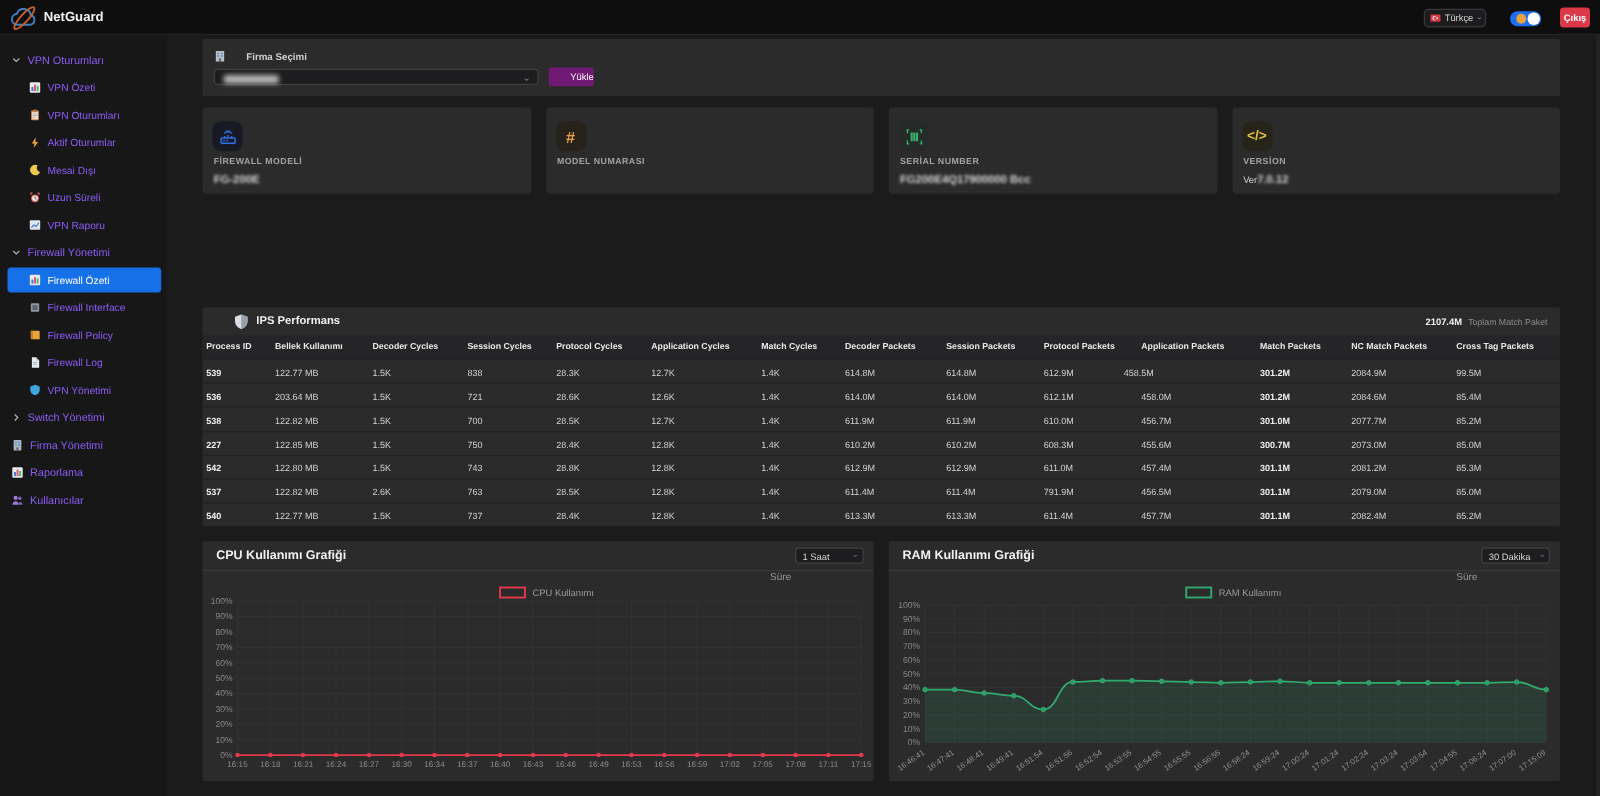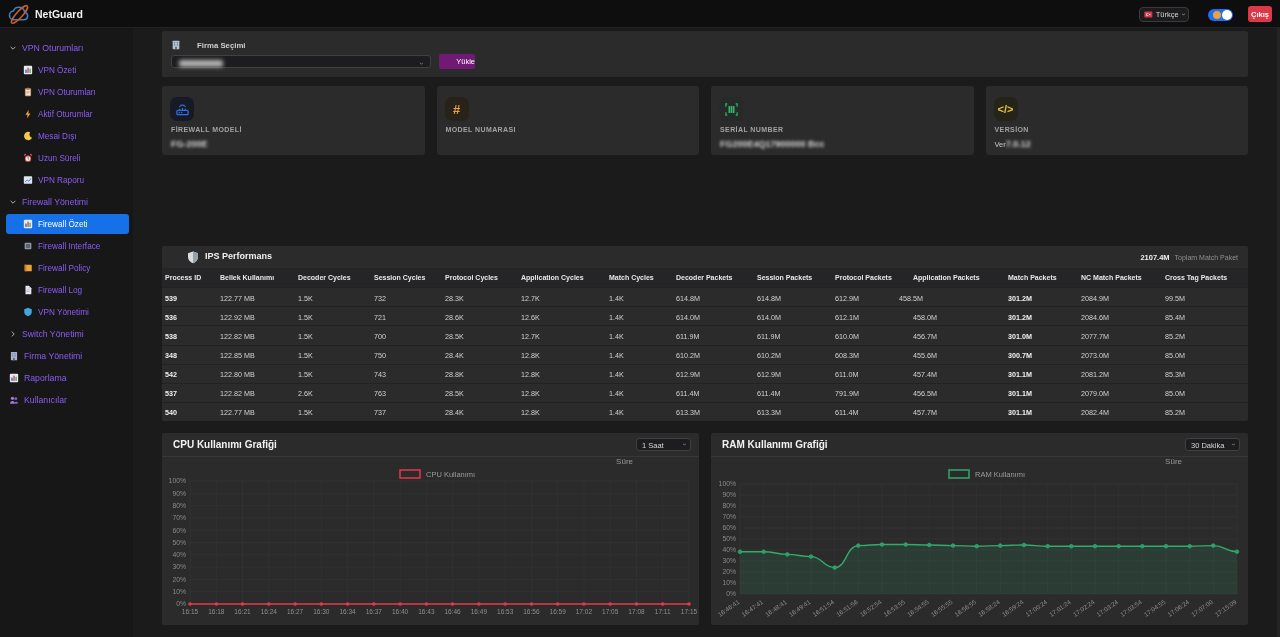--- a/index.html
+++ b/index.html
@@ -342,35 +342,35 @@
           <div class="th" style="left:673px">Protocol Packets</div>
           <div class="th" style="left:751px">Application Packets</div>
           <div class="th" style="left:846px">Match Packets</div>
           <div class="th" style="left:919px">NC Match Packets</div>
           <div class="th" style="left:1003px">Cross Tag Packets</div>
         </div>
         <div class="trow">
           <div class="td b" style="left:3px">539</div>
           <div class="td" style="left:58px">122.77 MB</div>
           <div class="td" style="left:136px">1.5K</div>
-          <div class="td" style="left:212px">732</div>
+          <div class="td" style="left:212px">838</div>
           <div class="td" style="left:283px">28.3K</div>
           <div class="td" style="left:359px">12.7K</div>
           <div class="td" style="left:447px">1.4K</div>
           <div class="td" style="left:514px">614.8M</div>
           <div class="td" style="left:595px">614.8M</div>
           <div class="td" style="left:673px">612.9M</div>
           <div class="td" style="left:737px">458.5M</div>
           <div class="td b" style="left:846px">301.2M</div>
           <div class="td" style="left:919px">2084.9M</div>
           <div class="td" style="left:1003px">99.5M</div>
         </div>
         <div class="trow">
           <div class="td b" style="left:3px">536</div>
-          <div class="td" style="left:58px">122.92 MB</div>
+          <div class="td" style="left:58px">203.64 MB</div>
           <div class="td" style="left:136px">1.5K</div>
           <div class="td" style="left:212px">721</div>
           <div class="td" style="left:283px">28.6K</div>
           <div class="td" style="left:359px">12.6K</div>
           <div class="td" style="left:447px">1.4K</div>
           <div class="td" style="left:514px">614.0M</div>
           <div class="td" style="left:595px">614.0M</div>
           <div class="td" style="left:673px">612.1M</div>
           <div class="td" style="left:751px">458.0M</div>
           <div class="td b" style="left:846px">301.2M</div>
@@ -387,21 +387,21 @@
           <div class="td" style="left:447px">1.4K</div>
           <div class="td" style="left:514px">611.9M</div>
           <div class="td" style="left:595px">611.9M</div>
           <div class="td" style="left:673px">610.0M</div>
           <div class="td" style="left:751px">456.7M</div>
           <div class="td b" style="left:846px">301.0M</div>
           <div class="td" style="left:919px">2077.7M</div>
           <div class="td" style="left:1003px">85.2M</div>
         </div>
         <div class="trow">
-          <div class="td b" style="left:3px">348</div>
+          <div class="td b" style="left:3px">227</div>
           <div class="td" style="left:58px">122.85 MB</div>
           <div class="td" style="left:136px">1.5K</div>
           <div class="td" style="left:212px">750</div>
           <div class="td" style="left:283px">28.4K</div>
           <div class="td" style="left:359px">12.8K</div>
           <div class="td" style="left:447px">1.4K</div>
           <div class="td" style="left:514px">610.2M</div>
           <div class="td" style="left:595px">610.2M</div>
           <div class="td" style="left:673px">608.3M</div>
           <div class="td" style="left:751px">455.6M</div>

